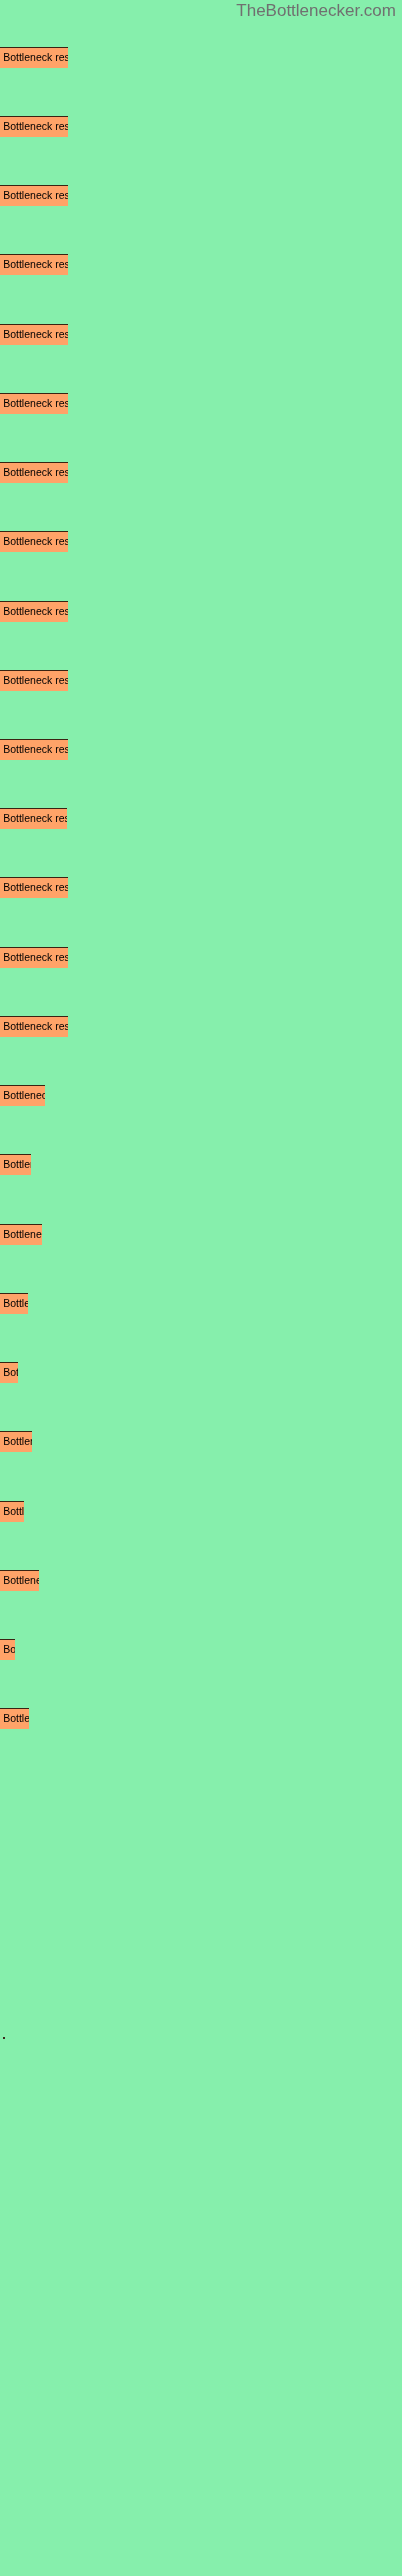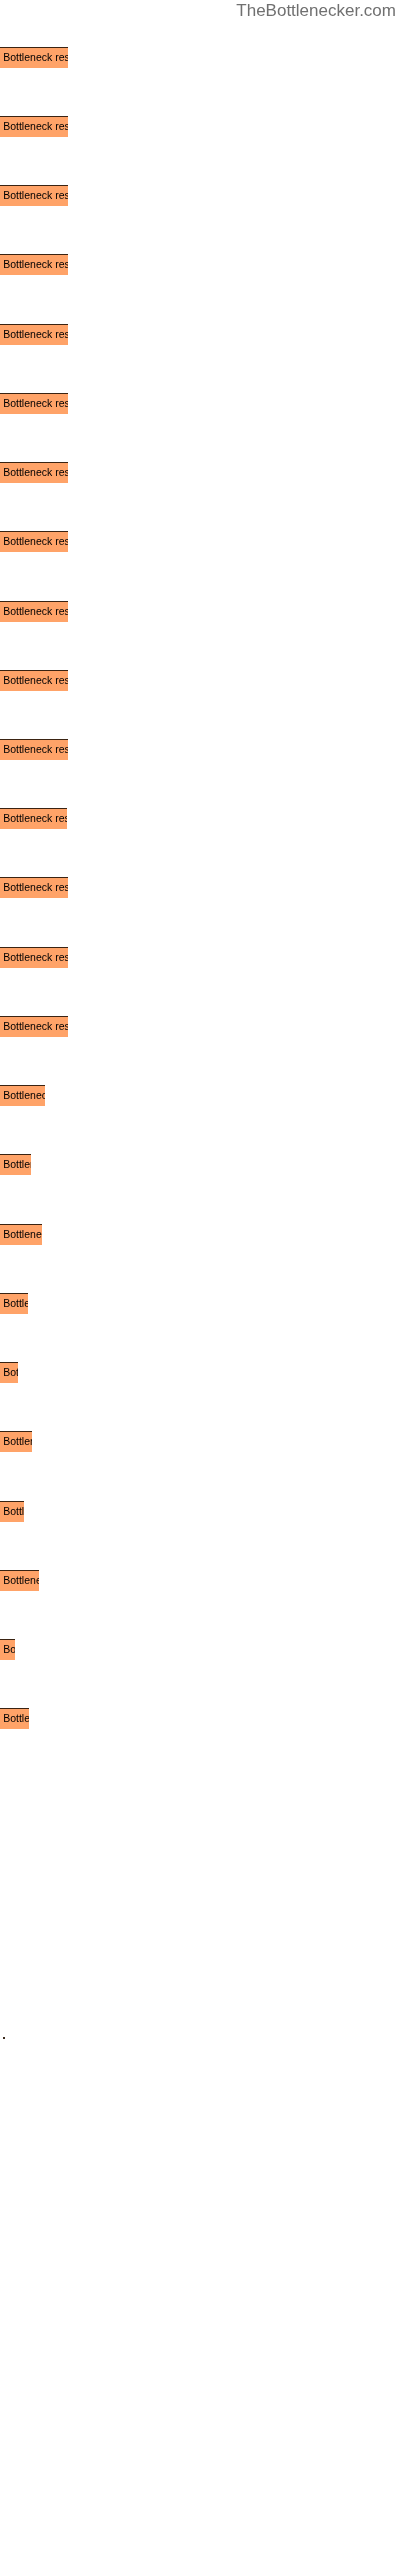--- a/index.html
+++ b/index.html
@@ -12,21 +12,21 @@
     width: 403px;
     height: 2576px;
     position: relative;
     overflow: hidden;
     font-family: "Liberation Sans", sans-serif;
   }
   #chart-root {
     position: relative;
     width: 403px;
     height: 2576px;
-    background: #ffffff;
+    background: #86efac;
   }
   #watermark {
     position: absolute;
     top: 0px;
     left: 0px;
     width: 396px;
     text-align: right;
     font-family: "Liberation Sans", sans-serif;
     font-size: 17px;
     line-height: 21px;

